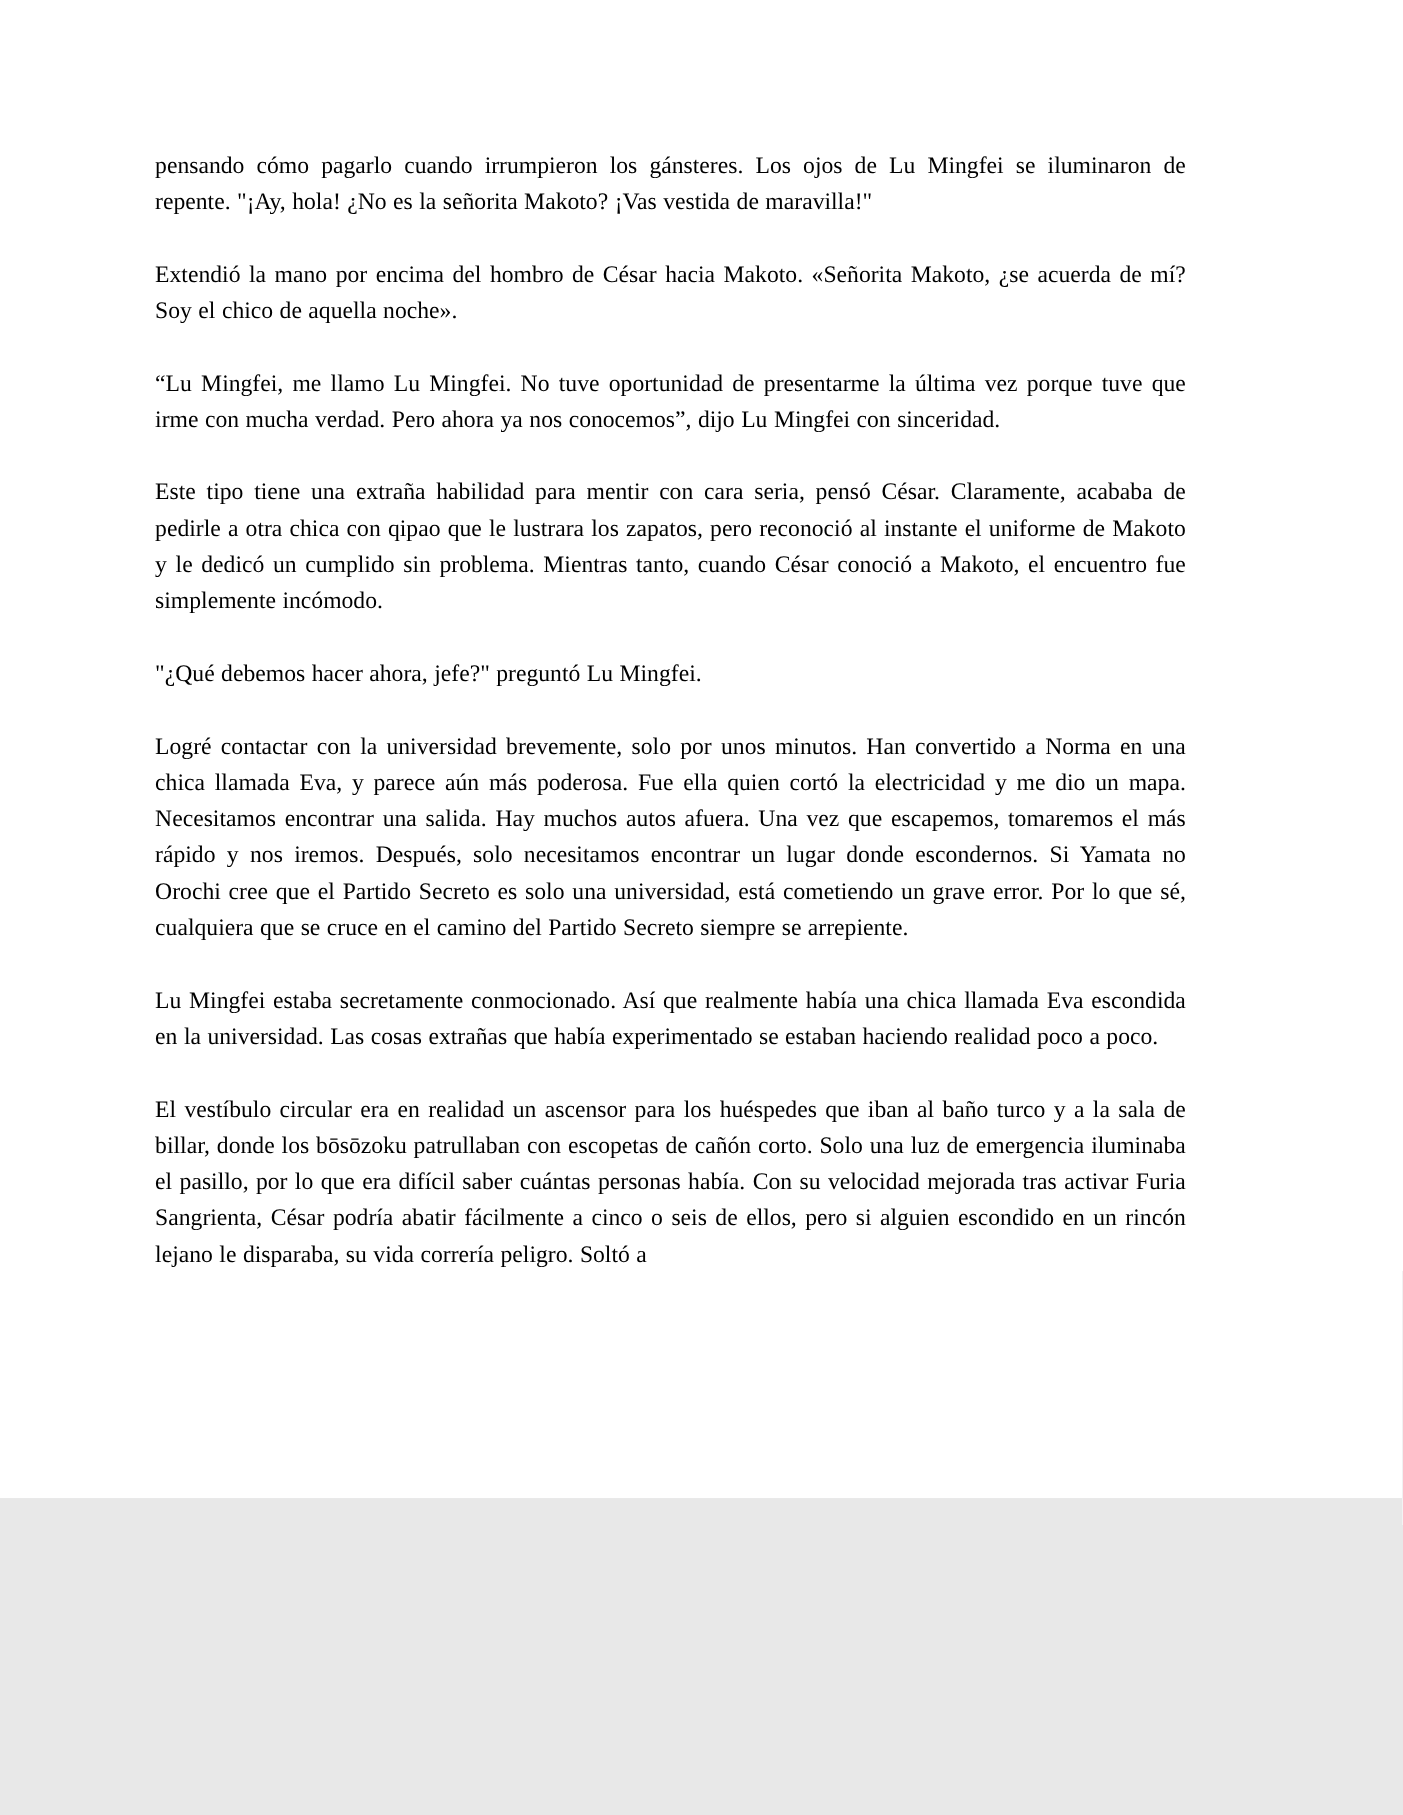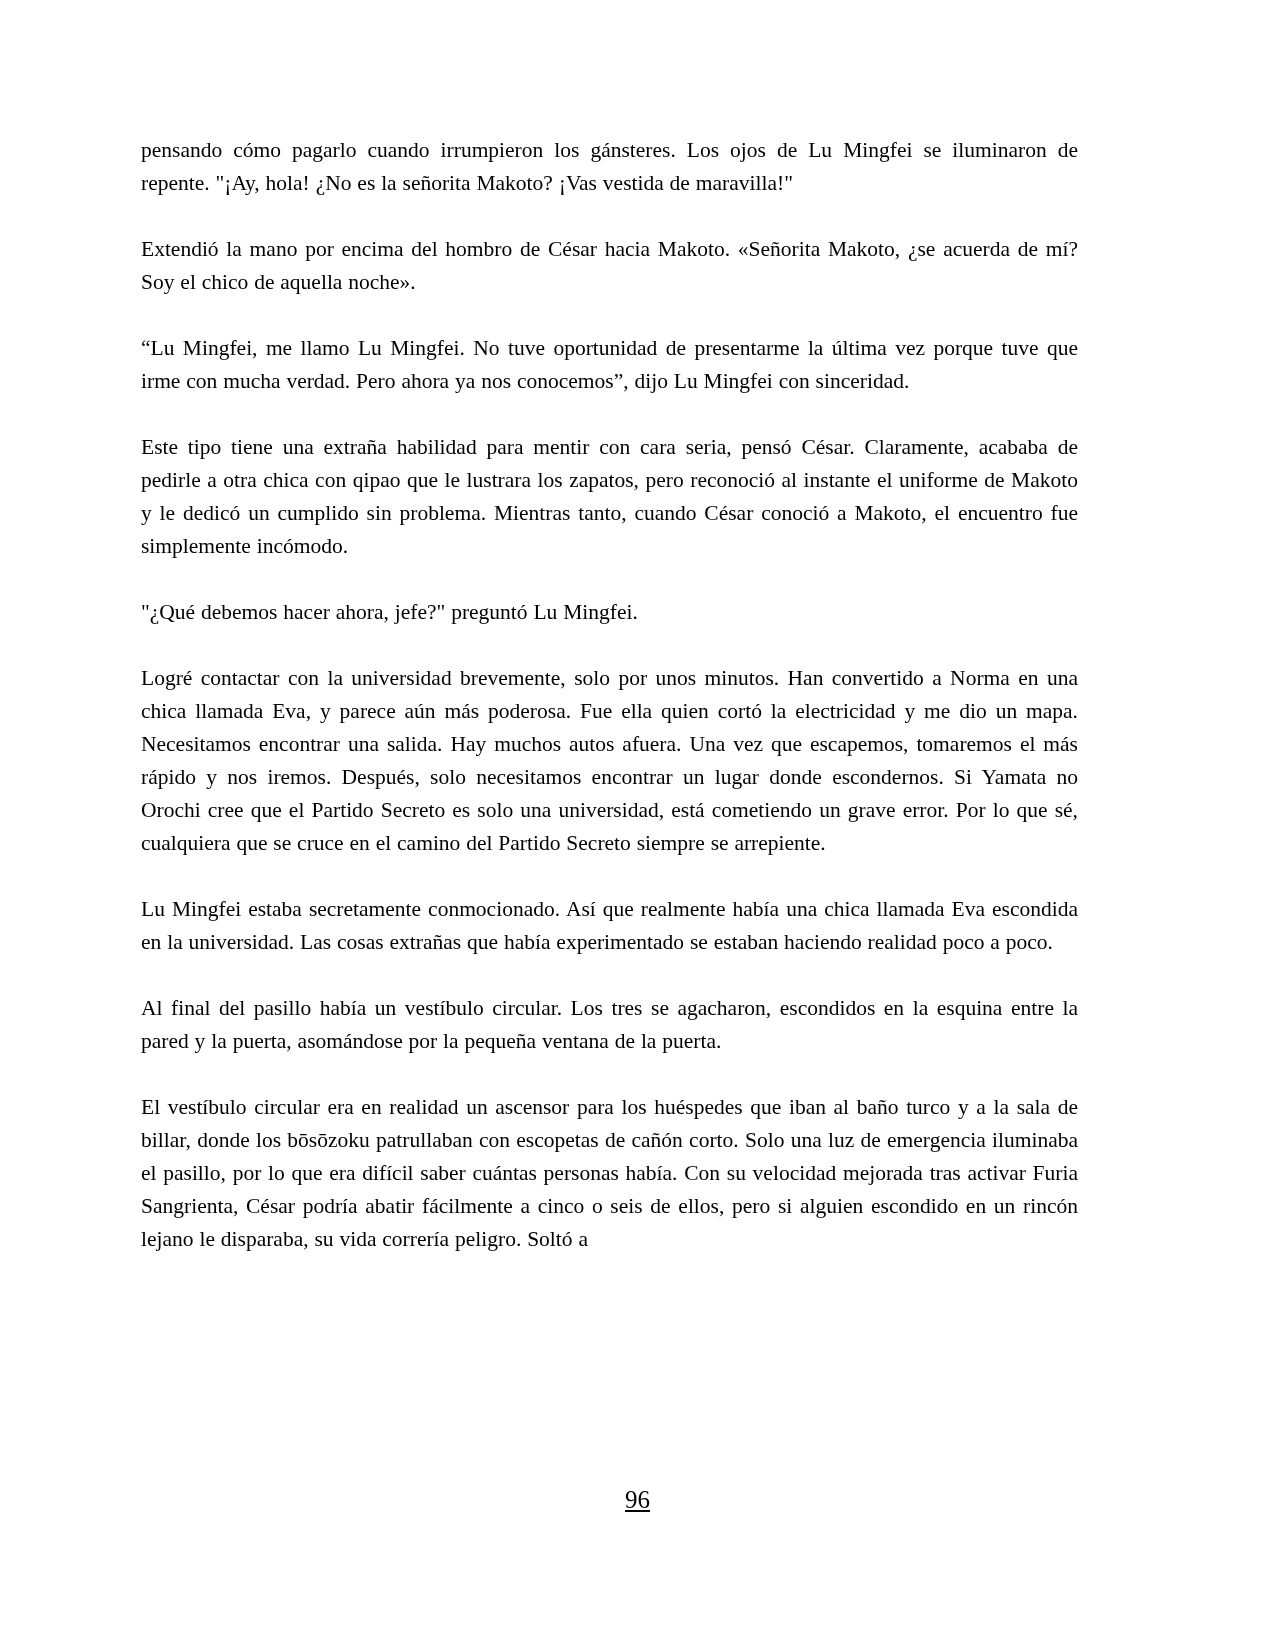--- a/index.html
+++ b/index.html
@@ -3,21 +3,21 @@
 <meta charset="utf-8">
 <style>
   html, body {
     margin: 0;
     padding: 0;
     background: #e8e8e8;
   }
   .page {
     position: relative;
     width: 1275px;
-    height: 1650px;
+    height: 1362px;
     margin: 0 auto;
     background: #ffffff;
     color: #000000;
     font-family: "Liberation Serif", "DejaVu Serif", serif;
     box-sizing: border-box;
     overflow: hidden;
   }
   .text-block {
     position: absolute;
     top: 134px;
@@ -48,17 +48,16 @@
 
 <div class="page">
   <div class="text-block">
     <p>pensando cómo pagarlo cuando irrumpieron los gánsteres. Los ojos de Lu Mingfei se iluminaron de repente. "¡Ay, hola! ¿No es la señorita Makoto? ¡Vas vestida de maravilla!"</p>
     <p>Extendió la mano por encima del hombro de César hacia Makoto. «Señorita Makoto, ¿se acuerda de mí? Soy el chico de aquella noche».</p>
     <p>“Lu Mingfei, me llamo Lu Mingfei. No tuve oportunidad de presentarme la última vez porque tuve que irme con mucha verdad. Pero ahora ya nos conocemos”, dijo Lu Mingfei con sinceridad.</p>
     <p>Este tipo tiene una extraña habilidad para mentir con cara seria, pensó César. Claramente, acababa de pedirle a otra chica con qipao que le lustrara los zapatos, pero reconoció al instante el uniforme de Makoto y le dedicó un cumplido sin problema. Mientras tanto, cuando César conoció a Makoto, el encuentro fue simplemente incómodo.</p>
     <p>"¿Qué debemos hacer ahora, jefe?" preguntó Lu Mingfei.</p>
     <p>Logré contactar con la universidad brevemente, solo por unos minutos. Han convertido a Norma en una chica llamada Eva, y parece aún más poderosa. Fue ella quien cortó la electricidad y me dio un mapa. Necesitamos encontrar una salida. Hay muchos autos afuera. Una vez que escapemos, tomaremos el más rápido y nos iremos. Después, solo necesitamos encontrar un lugar donde escondernos. Si Yamata no Orochi cree que el Partido Secreto es solo una universidad, está cometiendo un grave error. Por lo que sé, cualquiera que se cruce en el camino del Partido Secreto siempre se arrepiente.</p>
     <p>Lu Mingfei estaba secretamente conmocionado. Así que realmente había una chica llamada Eva escondida en la universidad. Las cosas extrañas que había experimentado se estaban haciendo realidad poco a poco.</p>
-    <p>Al final del pasillo había un vestíbulo circular. Los tres se agacharon, escondidos en la esquina entre la pared y la puerta, asomándose por la pequeña ventana de la puerta.</p>
     <p>El vestíbulo circular era en realidad un ascensor para los huéspedes que iban al baño turco y a la sala de billar, donde los bōsōzoku patrullaban con escopetas de cañón corto. Solo una luz de emergencia iluminaba el pasillo, por lo que era difícil saber cuántas personas había. Con su velocidad mejorada tras activar Furia Sangrienta, César podría abatir fácilmente a cinco o seis de ellos, pero si alguien escondido en un rincón lejano le disparaba, su vida correría peligro. Soltó a</p>
   </div>
   <div class="page-footer">96</div>
 </div>
 
 </body></html>

